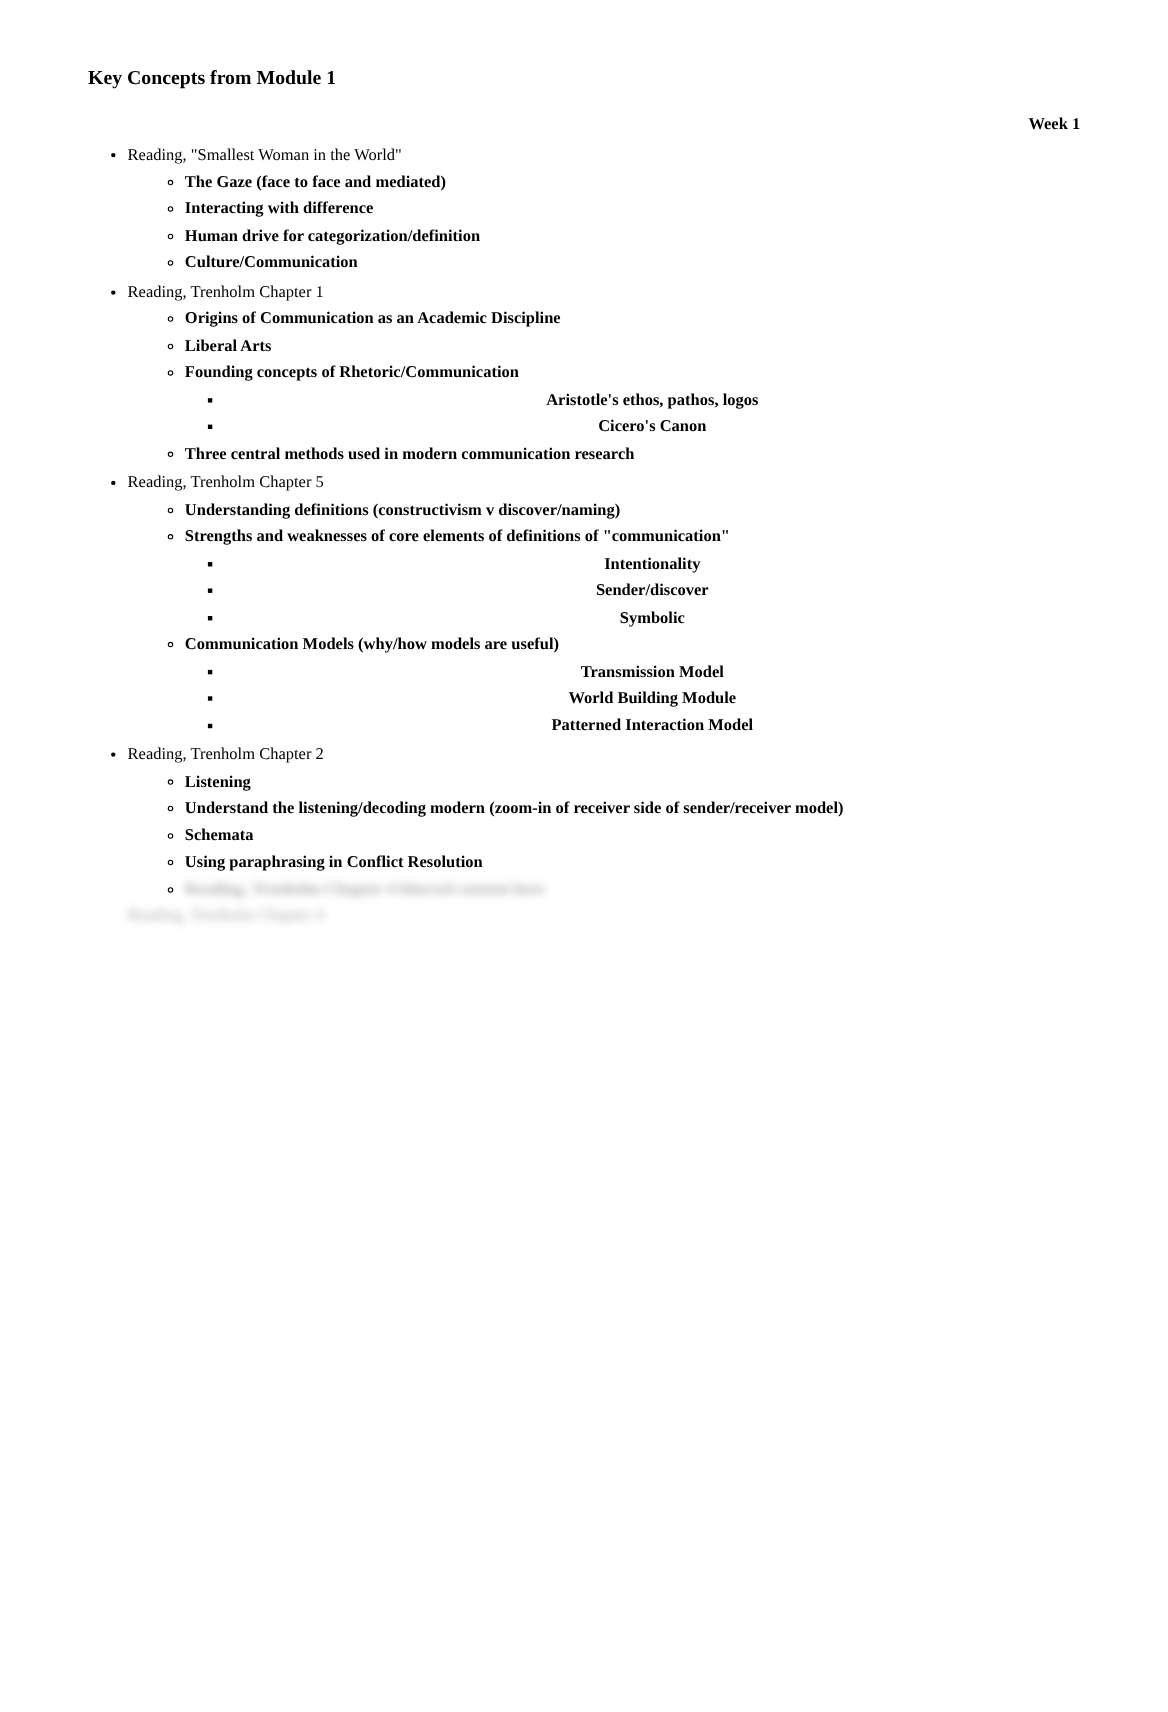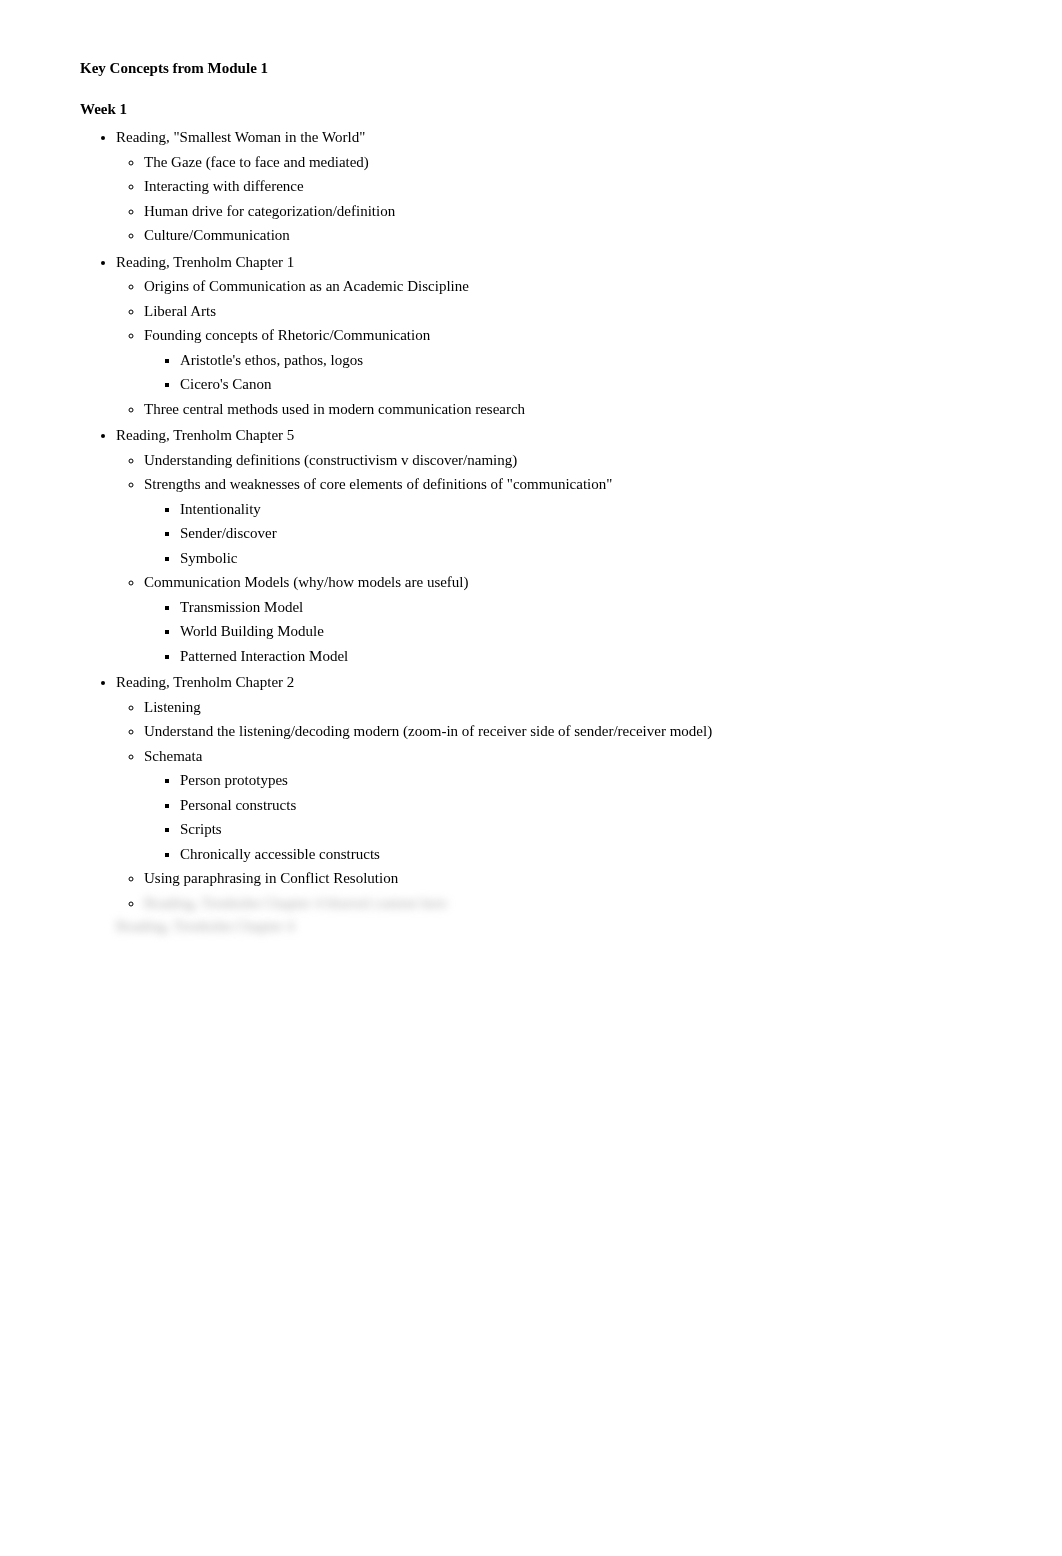--- a/index.html
+++ b/index.html
@@ -13,59 +13,62 @@
       font-family: "Times New Roman", Times, serif;
       font-size: 15px;
       color: #000000;
       width: 1062px;
       min-height: 1556px;
       padding: 60px 80px;
     }
 
     .page-title {
       font-weight: bold;
-      font-size: 15px;
+      font-size: 18px;
       margin-bottom: 24px;
     }
 
     .week-heading {
       font-weight: bold;
       font-size: 15px;
       margin-top: 24px;
       margin-bottom: 8px;
+      text-align: right;
     }
 
     ul.level1 {
       list-style-type: disc;
       margin-left: 36px;
       margin-bottom: 4px;
     }
 
     ul.level1 > li {
       margin-bottom: 4px;
     }
 
     ul.level2 {
       list-style-type: circle;
-      margin-left: 28px;
+      margin-left: 52px;
       margin-top: 2px;
+      font-weight: bold;
     }
 
     ul.level2 > li {
       margin-bottom: 2px;
     }
 
     ul.level3 {
       list-style-type: square;
       margin-left: 36px;
       margin-top: 2px;
     }
 
     ul.level3 > li {
       margin-bottom: 2px;
+      text-align: center;
     }
 
     .blurred {
       filter: blur(4px);
       color: #aaa;
       user-select: none;
     }
 
     li {
       line-height: 1.5;
@@ -143,26 +146,20 @@
         <ul class="level2">
 
           <li>
             <span>Listening</span>
           </li>
 
           <li><span>Understand the listening/decoding modern (zoom-in of receiver side of sender/receiver model)</span></li>
 
           <li>
             <span>Schemata</span>
-            <ul class="level3">
-              <li><span>Person prototypes</span></li>
-              <li><span>Personal constructs</span></li>
-              <li><span>Scripts</span></li>
-              <li><span>Chronically accessible constructs</span></li>
-            </ul>
           </li>
 
           <li><span>Using paraphrasing in Conflict Resolution</span></li>
 
           <li>
             <span class="blurred">Reading, Trenholm Chapter 4 blurred content here</span>
           </li>
         </ul>
       </li>
     </ul>

